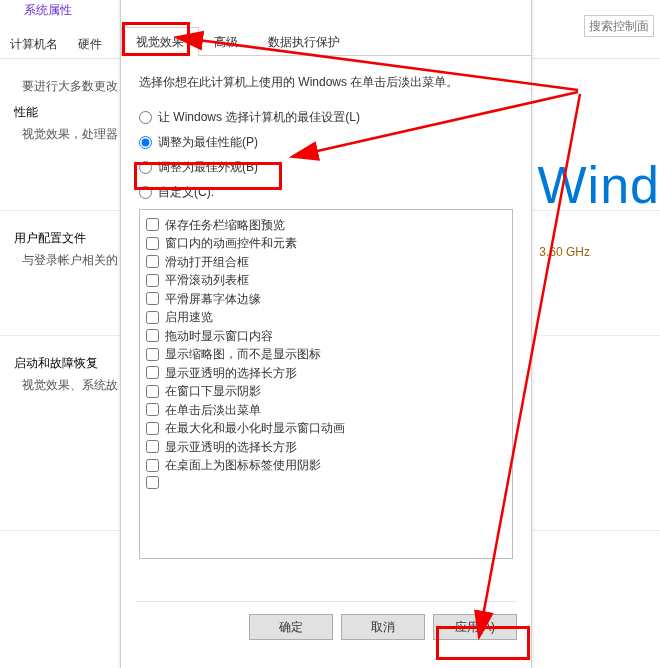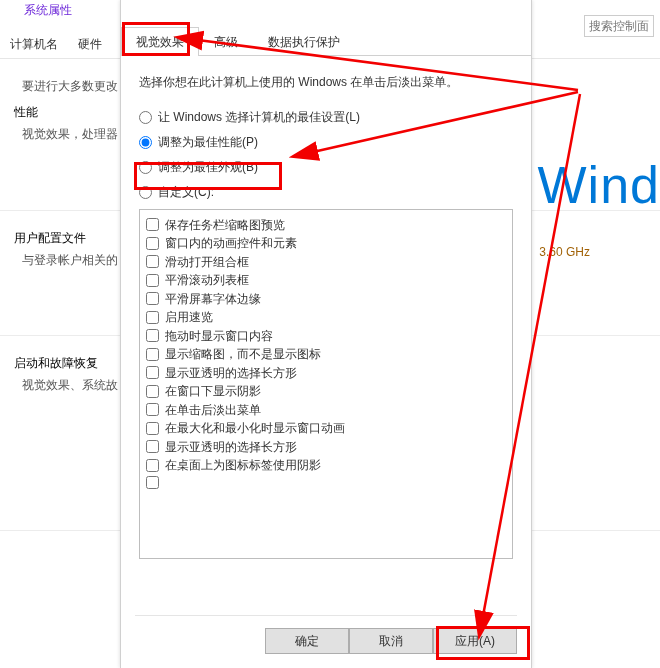--- a/index.html
+++ b/index.html
@@ -20,21 +20,21 @@
   .dlg .tabs{display:flex;border-bottom:1px solid #d0d0d0;margin-top:26px}
   .dlg .tab{padding:6px 14px 5px;border:1px solid transparent;border-bottom:none;position:relative;top:1px;cursor:default}
   .dlg .tab.active{border-color:#d0d0d0;background:#fff}
   .dlg .body{padding:14px 18px}
   .dlg .intro{margin:4px 0 18px}
   .dlg .radio{display:flex;align-items:center;margin:8px 0;gap:6px}
   .dlg .radio input{width:13px;height:13px;margin:0}
   .dlg .options{border:1px solid #bdbdbd;margin-top:6px;height:340px;overflow:hidden;padding:4px 6px}
   .dlg .opt{display:flex;align-items:center;gap:6px;margin:2.5px 0;line-height:16px}
   .dlg .opt input{width:13px;height:13px;margin:0}
-  .dlg .btnbar{position:absolute;bottom:14px;right:14px;display:flex;border-top:1px solid #e5e5e5;padding-top:12px;left:14px;justify-content:flex-end}
+  .dlg .btnbar{position:absolute;bottom:28px;right:14px;display:flex;gap:8px;border-top:1px solid #e5e5e5;padding-top:12px;left:14px;justify-content:flex-end}
   .dlg .btn{width:82px;height:24px;border:1px solid #adadad;background:#e1e1e1;cursor:default;display:flex;align-items:center;justify-content:center}
   
   .redbox{position:absolute;border:3px solid #f20000;pointer-events:none}
   svg.arrows{position:absolute;inset:0;pointer-events:none}
 </style>
 </head>
 <body>
 
 <div class="bg">
   <div class="searchbox">搜索控制面</div>

